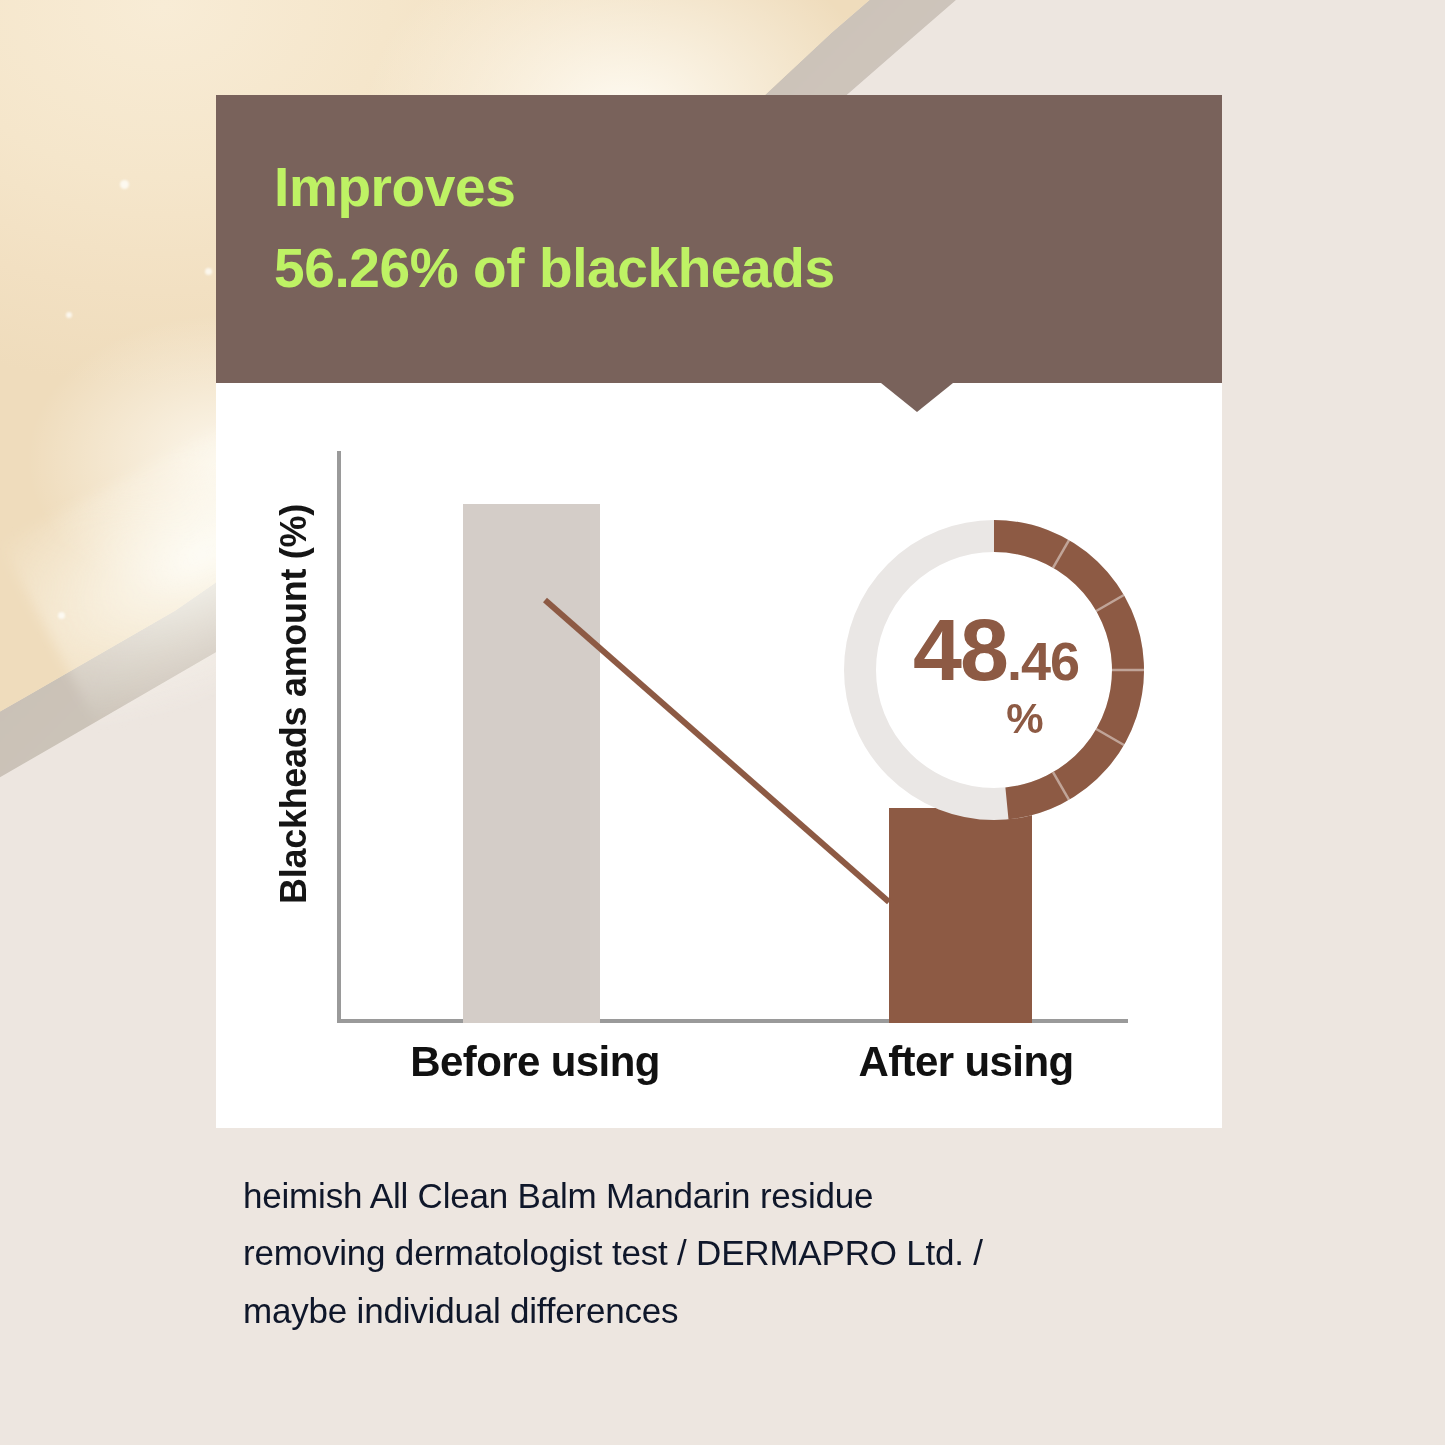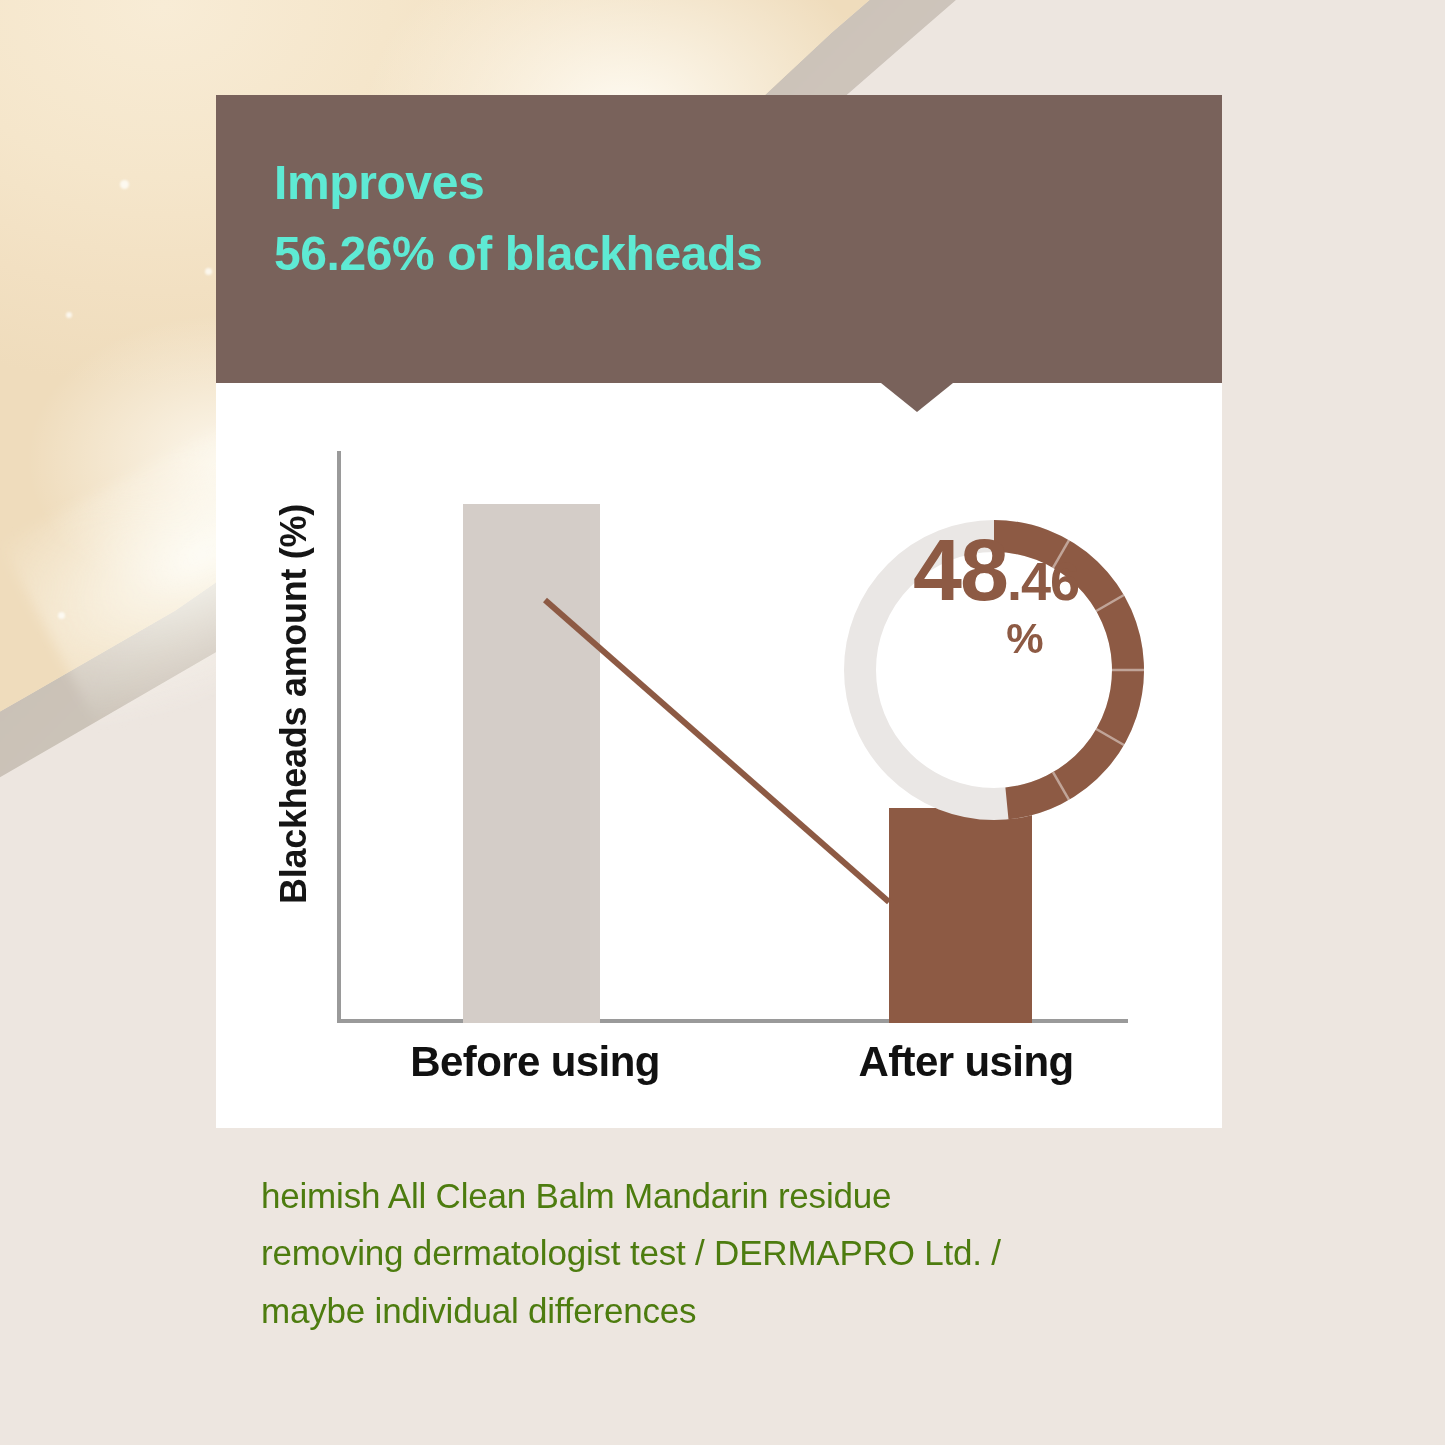--- a/index.html
+++ b/index.html
@@ -97,22 +97,22 @@
     height: 288px;
     background: #79625b;
   }
   .banner-inner {
     position: absolute;
     left: 58px;
     top: 52px;
     right: 40px;
   }
   .banner-line {
-    color: #5eead4;
-    font-size: 48px;
+    color: #bef264;
+    font-size: 55px;
     font-weight: 700;
     letter-spacing: -0.4px;
     line-height: 1.48;
     white-space: nowrap;
   }
   .banner-pointer {
     position: absolute;
     left: 665px;
     top: 288px;
     width: 0;
@@ -209,20 +209,21 @@
     width: 300px;
     height: 300px;
   }
   .donut svg { display: block; }
   .donut-text {
     position: absolute;
     inset: 0;
     display: flex;
     flex-direction: column;
     align-items: center;
+    justify-content: center;
     pointer-events: none;
   }
   .donut-main {
     display: flex;
     align-items: baseline;
     justify-content: center;
     color: #8d5a44;
     margin-top: 6px;
     margin-left: 4px;
   }
@@ -243,26 +244,26 @@
     font-weight: 700;
     color: #8d5a44;
     line-height: 1;
     margin-top: 4px;
     margin-left: 62px;
   }
 
   
   .caption {
     position: absolute;
-    left: 261px;
+    left: 243px;
     top: 1167px;
     width: 960px;
     font-size: 35px;
     line-height: 1.64;
-    color: #4d7c0f;
+    color: #0f172a;
     letter-spacing: -0.2px;
   }
   .caption-line { white-space: nowrap; }
 </style>
 </head>
 <body>
 
 <div id="canvas">
 
   <div class="balm-layer">

